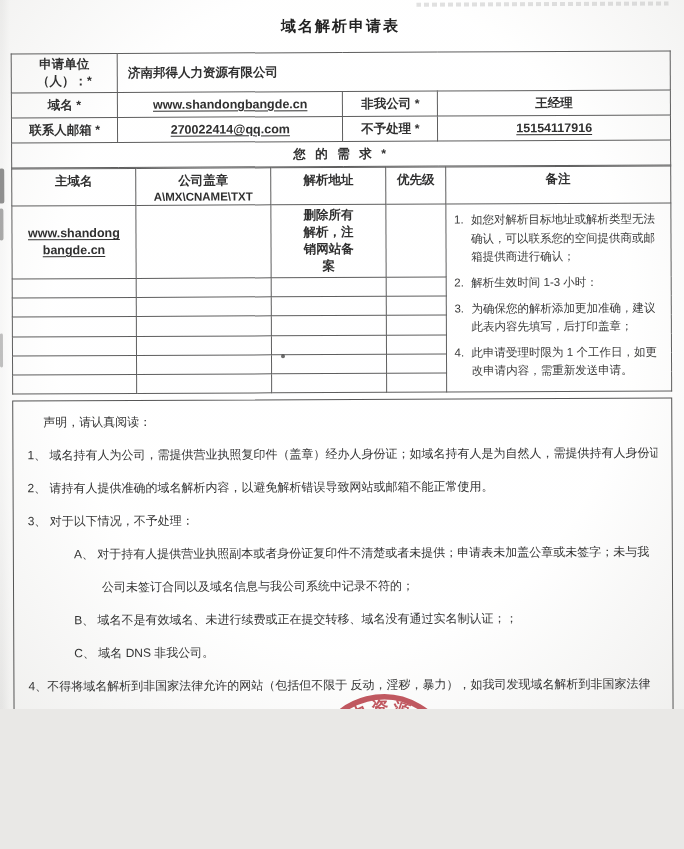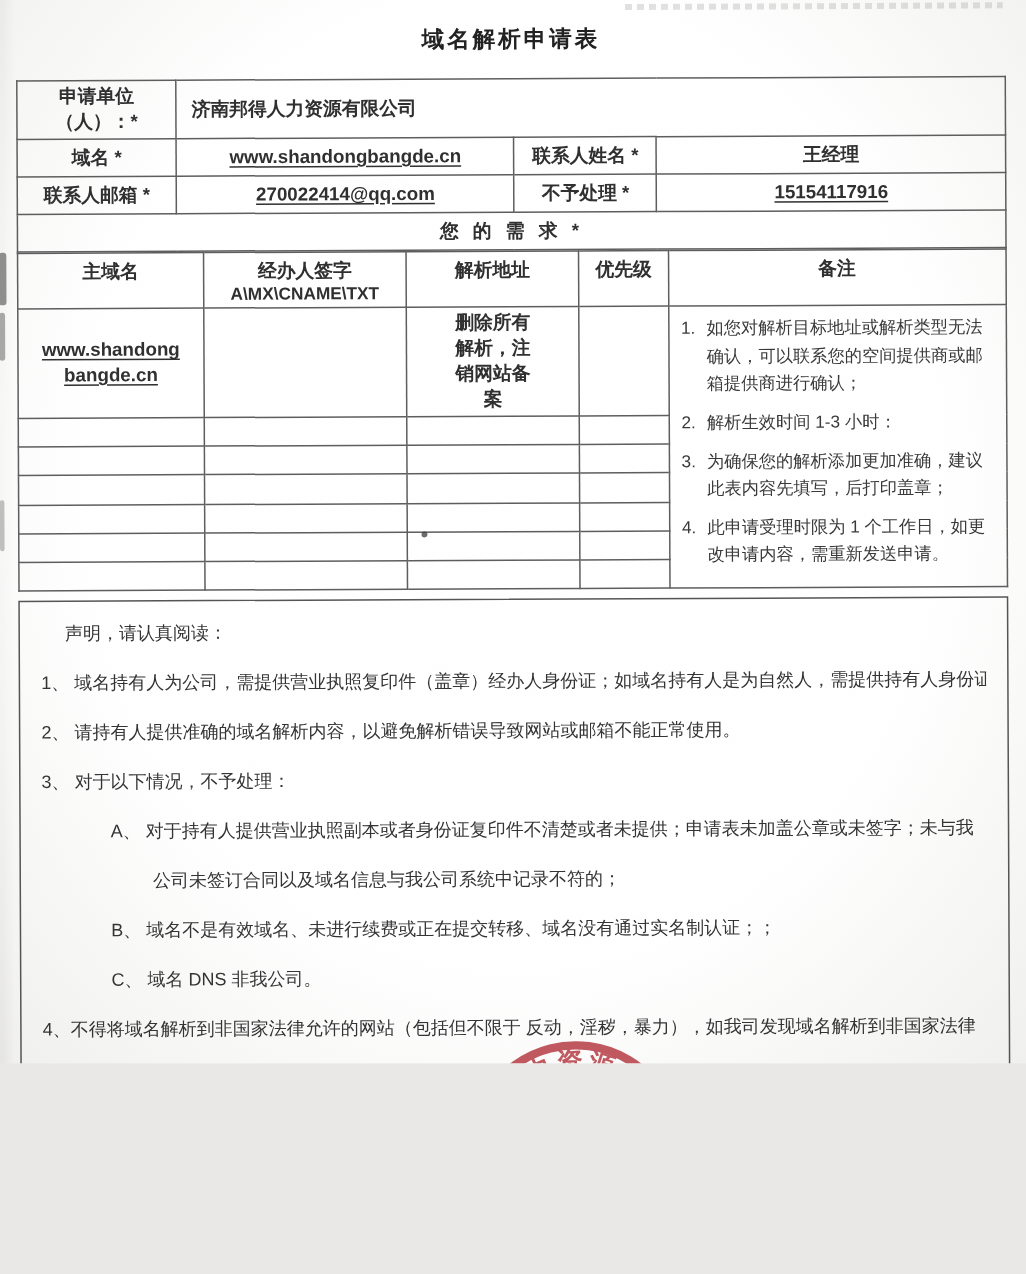--- a/index.html
+++ b/index.html
@@ -93,21 +93,21 @@
           <col style="width:35.3%">
         </colgroup>
       <tbody>
           <tr>
         <td class="lbl">申请单位（人）：*</td>
         <td class="val val-left" colspan="3">济南邦得人力资源有限公司</td>
       </tr>
       <tr>
         <td class="lbl">域名 *</td>
         <td class="val"><span class="u">www.shandongbangde.cn</span></td>
-        <td class="lbl">联系人姓名 *</td>
+        <td class="lbl">非我公司 *</td>
         <td class="val">王经理</td>
       </tr>
       <tr>
         <td class="lbl">联系人邮箱 *</td>
         <td class="val"><span class="u">270022414@qq.com</span></td>
         <td class="lbl">不予处理 *</td>
         <td class="val"><span class="u">15154117916</span></td>
       </tr>
       <tr class="needs-row">
         <td class="needs" colspan="4">您 的 需 求 *</td>
@@ -120,21 +120,21 @@
           <col style="width:18.8%">
           <col style="width:20.5%">
           <col style="width:17.5%">
           <col style="width:9%">
           <col style="width:34.2%">
         </colgroup>
       <tbody>
           <tr class="hdr">
         <td>主域名</td>
         <td>
-          <div>经办人签字</div>
+          <div>公司盖章</div>
           <div class="type-sub">A\MX\CNAME\TXT</div>
         </td>
         <td>解析地址</td>
         <td>优先级</td>
         <td>备注</td>
       </tr>
       <tr class="row1">
         <td class="domain-cell"><span class="u">www.shandongbangde.cn</span></td>
         <td></td>
         <td class="addr-cell">删除所有解析，注销网站备案</td>

